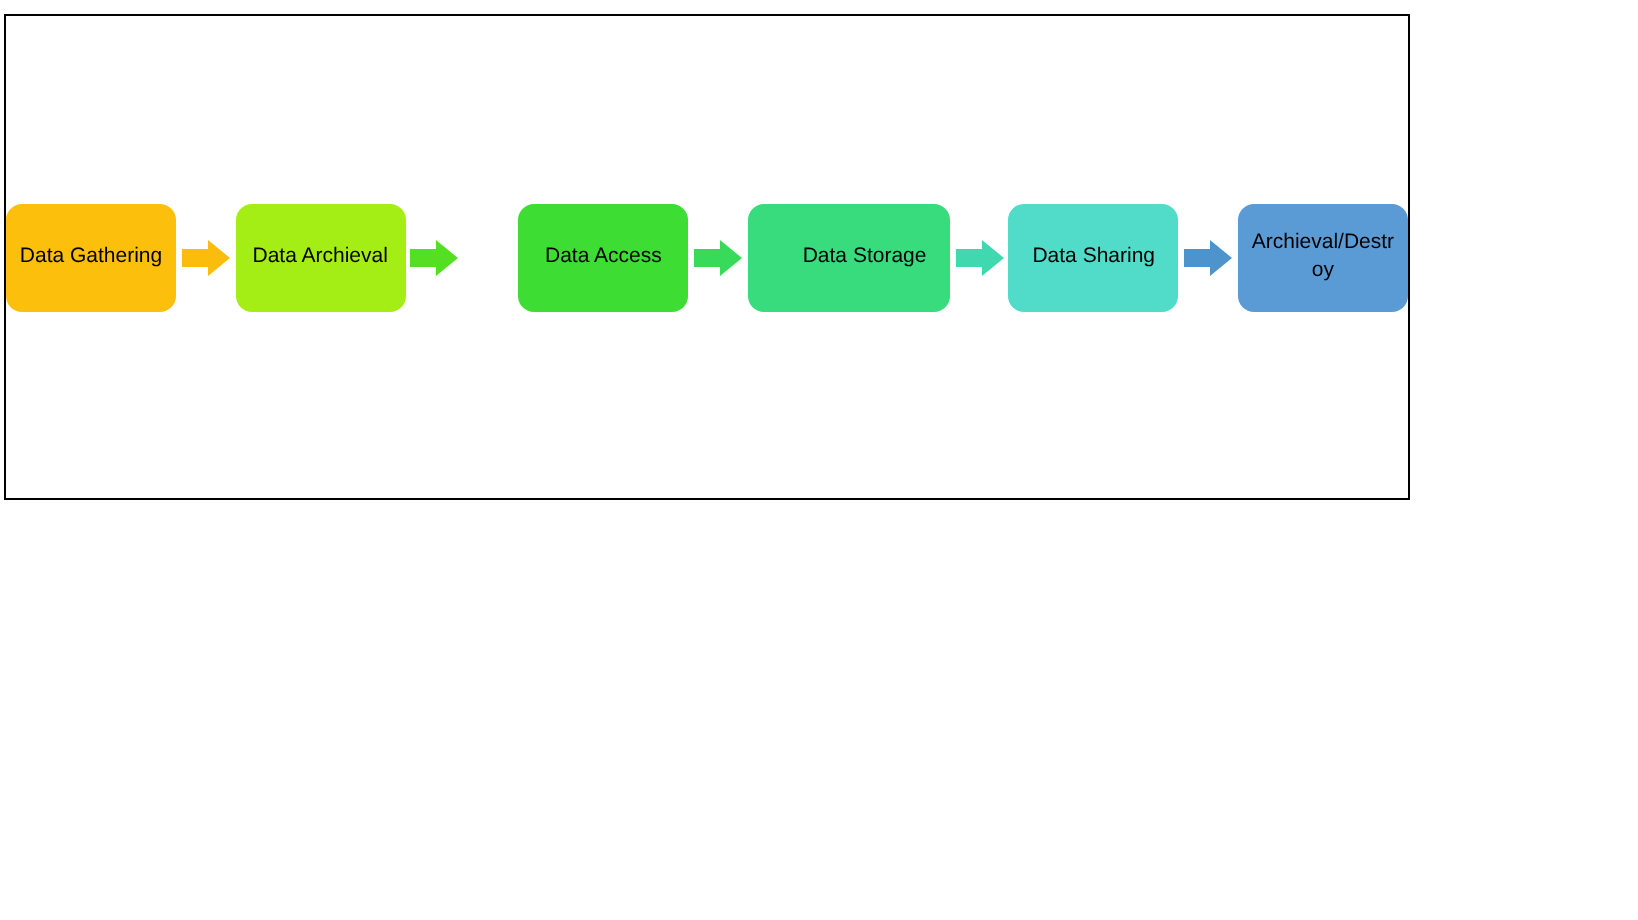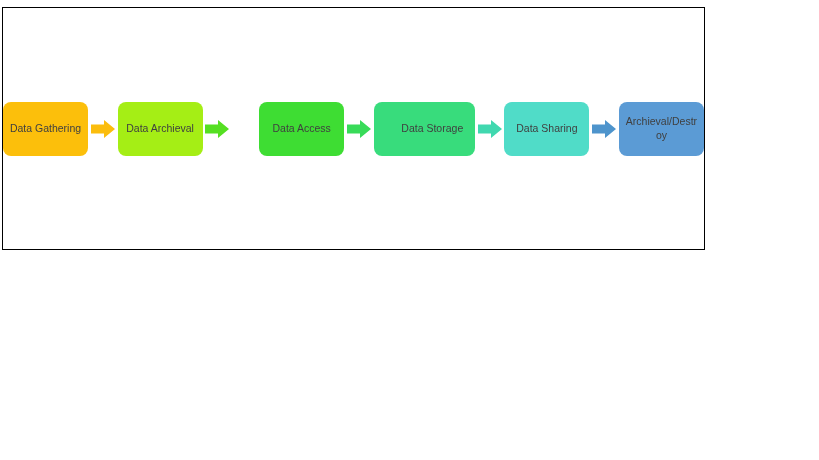--- a/index.html
+++ b/index.html
@@ -52,21 +52,21 @@
     flex: 0 0 24px;
     width: 24px;
     height: 18px;
     display: block;
   }
 </style>
 </head>
 <body>
 
 <div class="canvas">
-  <div class="frame" style="color: #404040; border-color: rgb(0, 0, 0);">
+  <div class="frame" style="color: #000000; border-color: rgb(0, 0, 0);">
 
     <div class="step" style="background-color: rgb(252, 191, 11);">
       <span class="label">Data Gathering</span>
     </div>
 
     <svg class="arrow" viewBox="0 0 24 18">
       <polygon points="0,4.5 13,4.5 13,0 24,9 13,18 13,13.5 0,13.5" fill="#FBBD0D"></polygon>
     </svg>
 
     <div class="step" style="background-color: rgb(165, 238, 21);">

